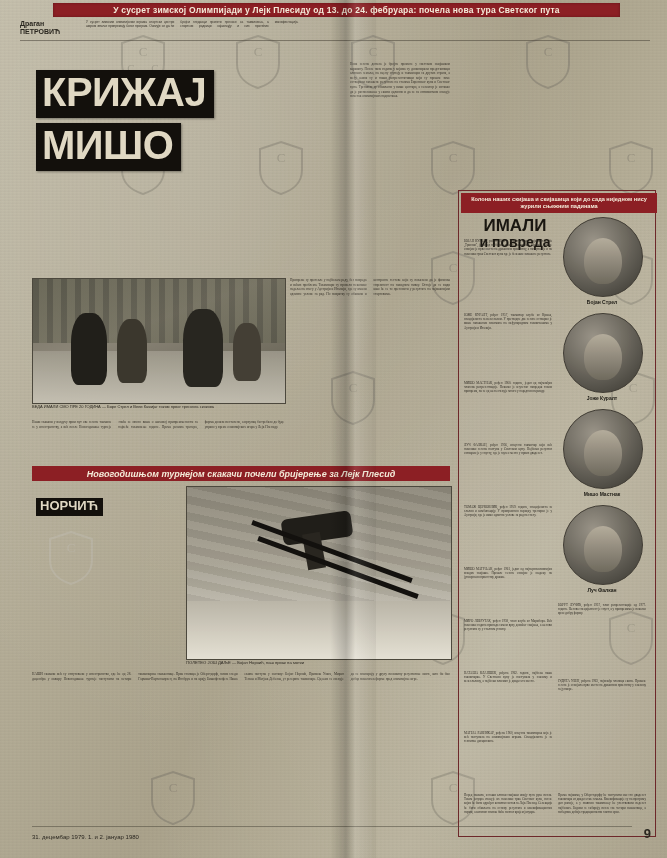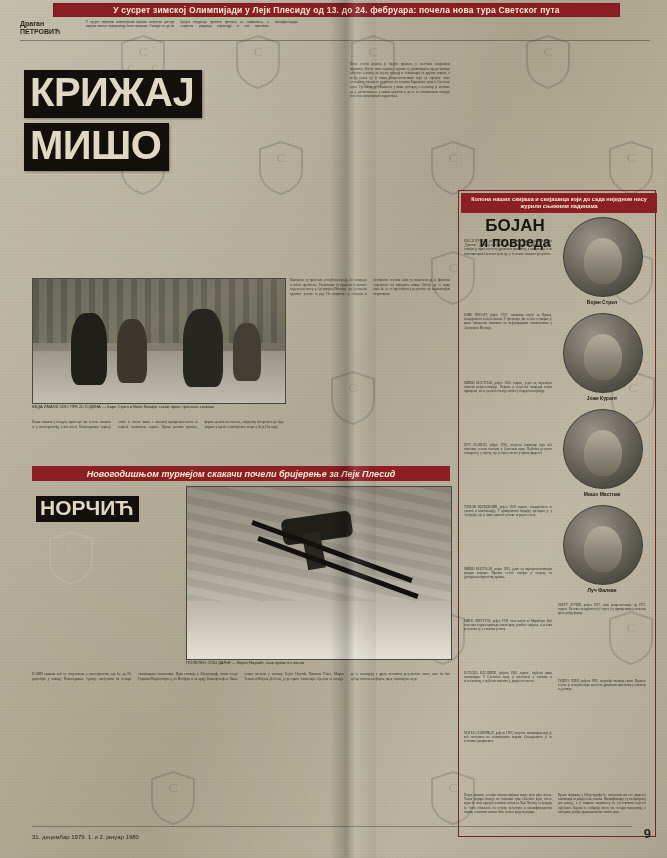--- a/index.html
+++ b/index.html
@@ -58,21 +58,21 @@
   #mh-rule{position:absolute;left:20px;top:40px;width:630px;height:1px;background:#4a453a;opacity:.55}
   .microcol{
     font-size:3.4px;line-height:1.35;color:#3a352c;text-align:justify;
     column-gap:5px;overflow:hidden;
   }
   .microcol.tiny{font-size:3px;line-height:1.3}
   #mh-cols{width:560px;height:18px;column-count:6;column-gap:6px;
     font-size:3.2px;line-height:1.25;color:#38332b;overflow:hidden}
   
   #headline{
-    position:absolute;left:24px;top:70px;width:310px;
+    position:absolute;left:36px;top:70px;width:310px;
   }
   #headline .hl{
     display:inline-block;
     background:#15120e;color:#ded6c2;
     font-family:"Liberation Sans", sans-serif;
     font-weight:bold;
     font-size:40px;line-height:1.02;
     padding:2px 8px 5px 6px;
     margin-bottom:5px;
     letter-spacing:-0.5px;
@@ -111,21 +111,21 @@
     position:absolute;left:32px;top:466px;width:418px;height:15px;
     background:#8c2126;color:#f1e8d6;
     font-family:"Liberation Sans", sans-serif;font-weight:bold;font-size:9px;
     display:flex;align-items:center;justify-content:center;font-style:italic;
   }
   
   #headline2{position:absolute;left:36px;top:496px;width:150px}
   #headline2 .hl2{
     display:inline-block;background:#15120e;color:#ded6c2;
     font-family:"Liberation Sans", sans-serif;font-weight:bold;
-    font-size:21px;line-height:1.05;padding:1px 5px 3px 4px;margin-bottom:3px;
+    font-size:13px;line-height:1.05;padding:1px 5px 3px 4px;margin-bottom:3px;
   }
   
   #photo2{
     position:absolute;left:186px;top:486px;width:264px;height:172px;
     background:linear-gradient(180deg,#8d887a 0%,#a5a092 45%,#d6d2c6 100%);
     overflow:hidden;border:1px solid #4d493e;
   }
   #cap2{
     position:absolute;left:186px;top:660px;width:264px;
     font-family:"Liberation Sans", sans-serif;font-size:4.2px;color:#2e2a23;
@@ -352,21 +352,21 @@
     <div style="position:absolute;left:66px;top:78px;width:170px;height:5px;background:#151310;transform:rotate(20deg)"></div>
     <div style="position:absolute;left:0;bottom:0;width:100%;height:34%;background:linear-gradient(0deg,#e2ded2,#b9b4a6)"></div>
   </div>
   <div id="cap2">ПОЛЕТЕО ЈОШ ДАЉЕ — Бојан Норчић, наш првак на мотки</div>
 
   <div id="bottomcols" class="microcol">НАШИ скакачи већ су отпутовали у иностранство, где ће од 28. децембра у оквиру Новогодишње турнеје наступити на четири такмичарске скакаонице. Прва станица је Оберстдорф, затим следи Гармиш-Партенкирхен, па Инзбрук и на крају Бишофсхофен. Наша екипа наступа у саставу: Бојан Норчић, Примож Улага, Миран Тепеш и Матјаж Дебелак, уз резервне такмичаре. Од њих се очекује да се пласирају у другу половину резултатске листе, што би био добар показатељ форме пред олимпијске игре.</div>
 
   <div id="rail">
     <div id="railhead">Колона наших скијаша и скијашица који до сада ниједном нису журили сњежним падинама</div>
     <div id="railtitle">
-      <div>БОЈАН</div>
+      <div>ИМАЛИ</div>
       <div style="font-size:14px">и повреда</div>
     </div>
 
     <div class="portrait" style="left:104px;top:26px">
         <div class="face"></div>
       </div>
     <div class="pname" style="left:95px;top:108px">Бојан Стрел</div>
 
     <div class="portrait" style="left:104px;top:122px">
         <div class="face"></div>

